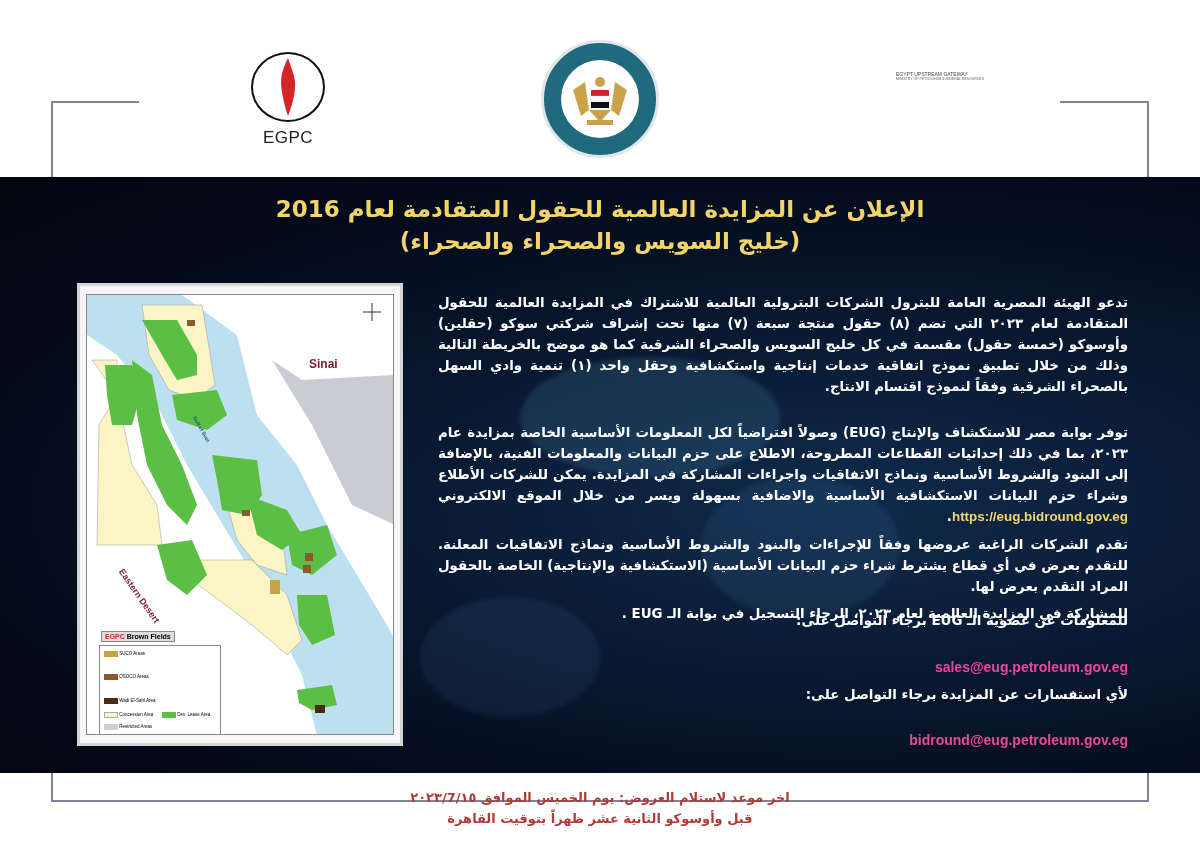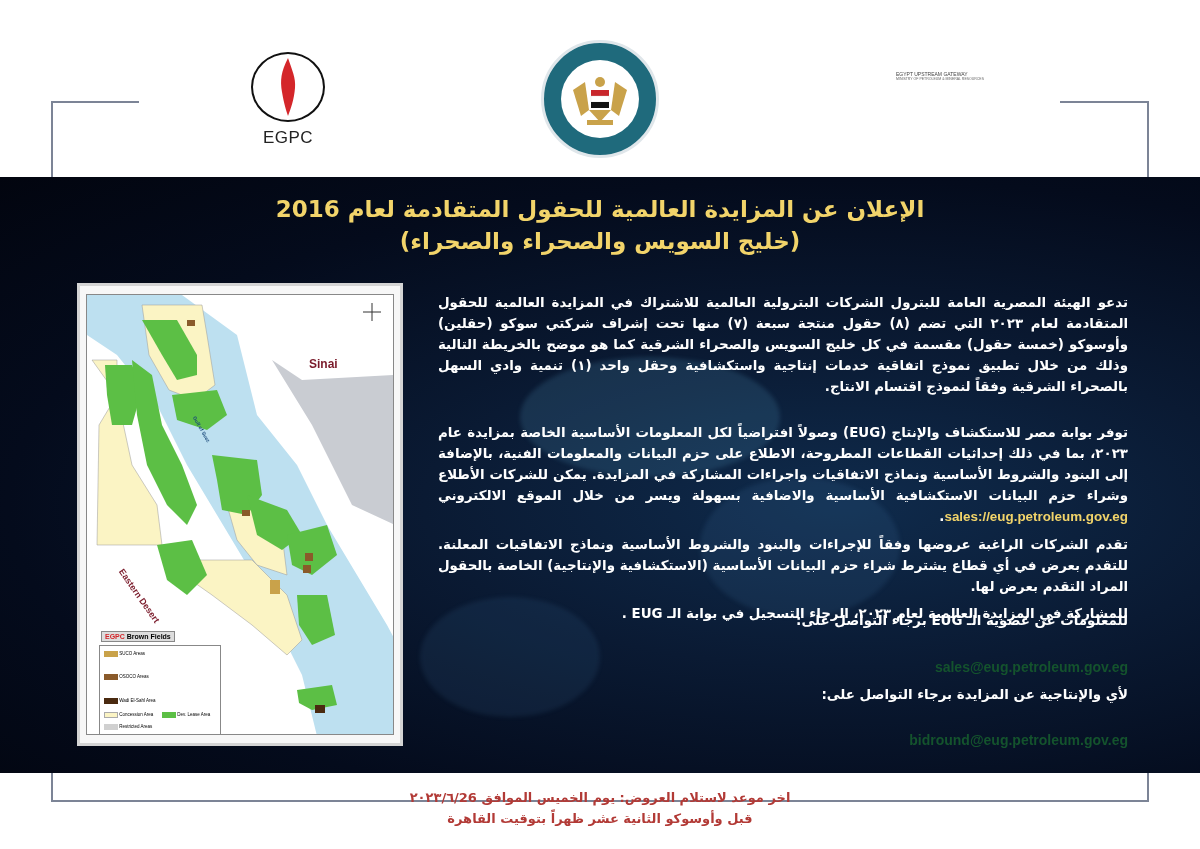--- a/index.html
+++ b/index.html
@@ -43,21 +43,21 @@
   .legend-title { position: absolute; left: 14px; top: 336px; padding: 1px 3px; background: #ddd; border: 1px solid #888; font-size: 7px; font-weight: bold; font-family: "Liberation Sans", sans-serif; }
 
   .body-text { position: absolute; right: 72px; direction: rtl; text-align: justify; color: #ffffff; font-weight: bold; font-size: 13.4px; line-height: 21px; font-family: "DejaVu Sans", sans-serif; }
   .p1 { top: 292px; width: 690px; }
   .p2 { top: 422px; width: 690px; }
   .p3 { top: 534px; width: 690px; }
   .p4 { top: 603px; width: 690px; }
   .p5 { top: 633px; width: 690px; }
   .p6 { top: 684px; width: 690px; }
   .link { color: #f2d46a; direction: ltr; unicode-bidi: embed; font-family: "Liberation Sans", sans-serif; }
-  .email { position: absolute; right: 72px; color: #14532d; font-weight: bold; font-size: 14px; font-family: "Liberation Sans", sans-serif; }
+  .email { position: absolute; right: 72px; color: #ec4899; font-weight: bold; font-size: 14px; font-family: "Liberation Sans", sans-serif; }
 
   .deadline { position: absolute; left: 300px; width: 600px; text-align: center; direction: rtl; color: #b23a36; font-weight: bold; font-size: 13px; font-family: "DejaVu Sans", sans-serif; }
   .deadline-1 { top: 790px; }
   .deadline-2 { top: 811px; }
 </style>
 </head>
 <body>
 
 <div class="frame-line" style="left:51px;top:101px;width:88px;height:2px;"></div>
 <div class="frame-line" style="left:51px;top:101px;width:2px;height:700px;"></div>
@@ -150,23 +150,23 @@
       <div style="position:absolute;left:4px;top:66px;"><span style="display:inline-block;width:14px;height:6px;background:#fbf4c4;border:0.5px solid #aaa;vertical-align:middle;"></span> <span>Concession Area</span></div>
       <div style="position:absolute;left:62px;top:66px;"><span style="display:inline-block;width:14px;height:6px;background:#5cbf45;vertical-align:middle;"></span> <span>Dev. Lease Area</span></div>
       <div style="position:absolute;left:4px;top:78px;"><span style="display:inline-block;width:14px;height:6px;background:#d0d0d0;vertical-align:middle;"></span> <span>Restricted Areas</span></div>
     </div>
   </div>
 </div>
 
 <div class="body-text p1">تدعو الهيئة المصرية العامة للبترول الشركات البترولية العالمية للاشتراك في المزايدة العالمية للحقول المتقادمة لعام ٢٠٢٣ التي تضم (٨) حقول منتجة سبعة (٧) منها تحت إشراف شركتي سوكو (حقلين) وأوسوكو (خمسة حقول) مقسمة في كل خليج السويس والصحراء الشرقية كما هو موضح بالخريطة التالية وذلك من خلال تطبيق نموذج اتفاقية خدمات إنتاجية واستكشافية وحقل واحد (١) تنمية وادي السهل بالصحراء الشرقية وفقاً لنموذج اقتسام الانتاج.</div>
 <div class="body-text p2">
   <span>توفر بوابة مصر للاستكشاف والإنتاج (EUG) وصولاً افتراضياً لكل المعلومات الأساسية الخاصة بمزايدة عام ٢٠٢٣، بما في ذلك إحداثيات القطاعات المطروحة، الاطلاع على حزم البيانات والمعلومات الفنية، بالإضافة إلى البنود والشروط الأساسية ونماذج الاتفاقيات واجراءات المشاركة في المزايدة. يمكن للشركات الأطلاع وشراء حزم البيانات الاستكشافية الأساسية والاضافية بسهولة ويسر من خلال الموقع الالكتروني</span>
-  <span class="link">sales://eug.petroleum.gov.eg</span>.
+  <span class="link">https://eug.bidround.gov.eg</span>.
 </div>
 <div class="body-text p3">تقدم الشركات الراغبة عروضها وفقاً للإجراءات والبنود والشروط الأساسية ونماذج الاتفاقيات المعلنة. للتقدم بعرض في أي قطاع يشترط شراء حزم البيانات الأساسية (الاستكشافية والإنتاجية) الخاصة بالحقول المراد التقدم بعرض لها.</div>
 <div class="body-text p4" style="top:603px;">للمشاركة في المزايدة العالمية لعام ٢٠٢٣، الرجاء التسجيل في بوابة الـ EUG .</div>
 <div class="body-text p5" style="top:602px;margin-top:8px;">للمعلومات عن عضوية الـ EUG برجاء التواصل على:</div>
 <div class="email" style="top:659px;">sales@eug.petroleum.gov.eg</div>
-<div class="body-text p6" style="top:684px;">لأي والإنتاجية عن المزايدة برجاء التواصل على:</div>
+<div class="body-text p6" style="top:684px;">لأي استفسارات عن المزايدة برجاء التواصل على:</div>
 <div class="email" style="top:732px;">bidround@eug.petroleum.gov.eg</div>
 
-<div class="deadline deadline-1">اخر موعد لاستلام العروض: يوم الخميس الموافق ٢٠٢٣/٦/26</div>
+<div class="deadline deadline-1">اخر موعد لاستلام العروض: يوم الخميس الموافق ٢٠٢٣/7/١٥</div>
 <div class="deadline deadline-2">قبل وأوسوكو الثانية عشر ظهراً بتوقيت القاهرة</div>
 
 </body></html>

